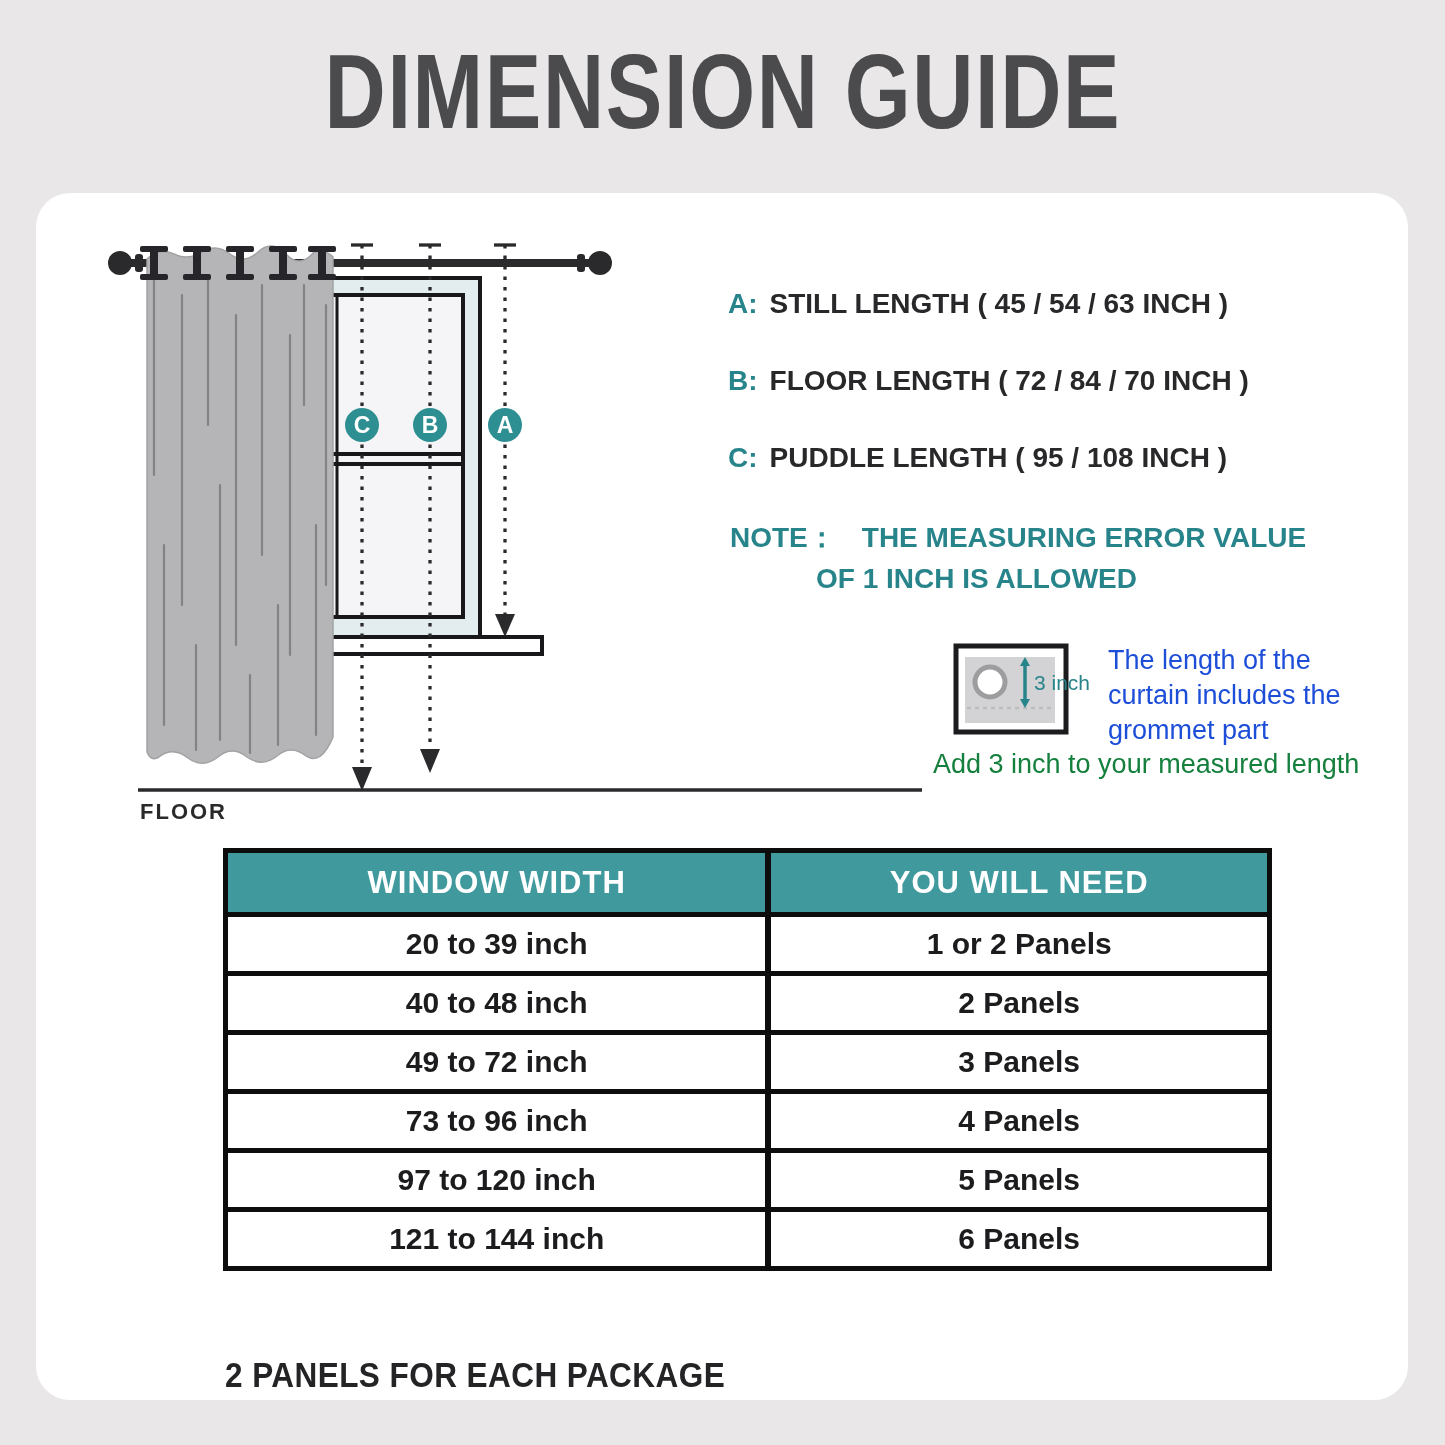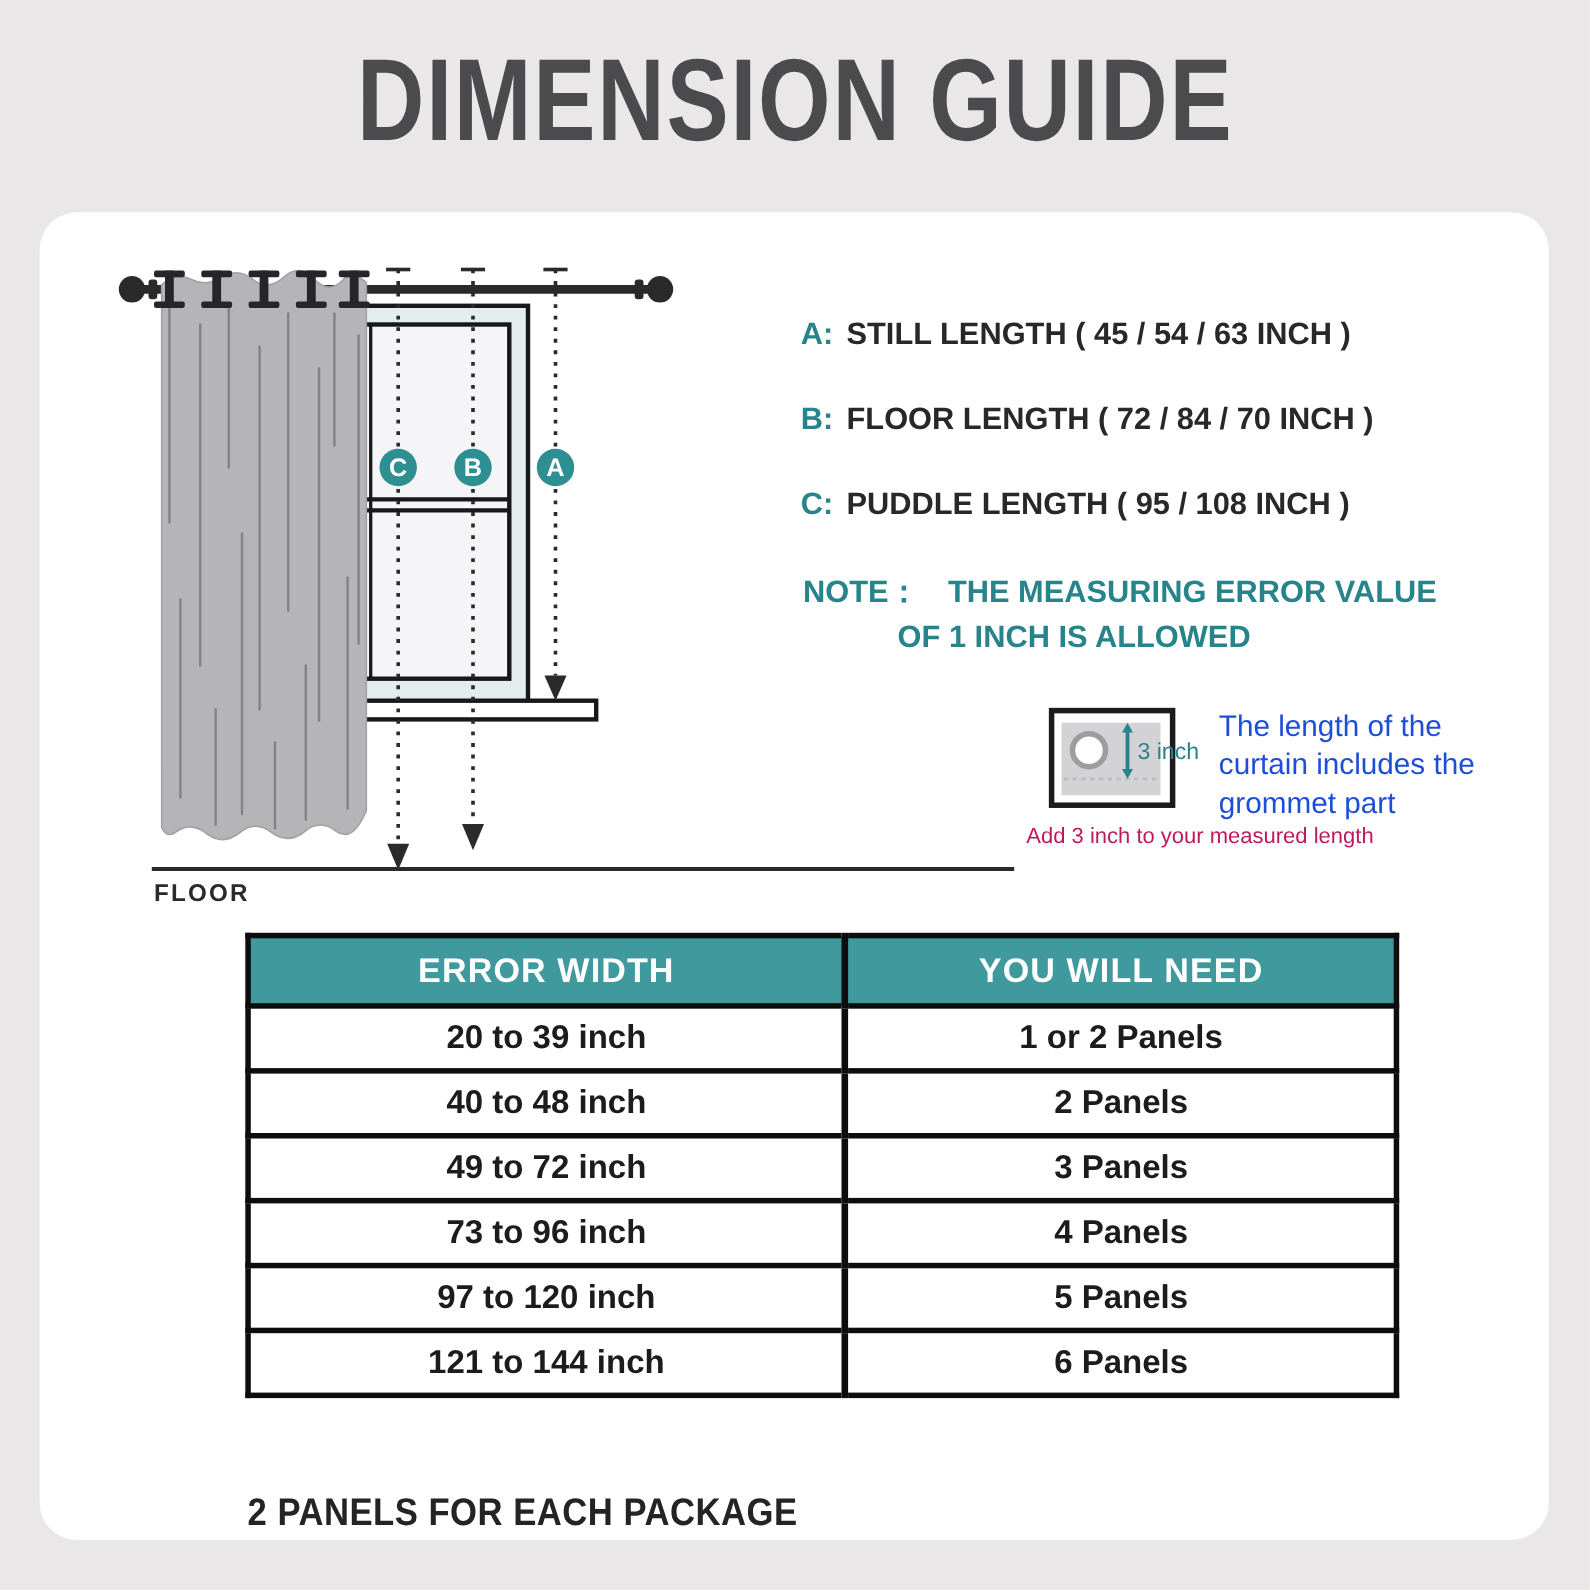--- a/index.html
+++ b/index.html
@@ -27,21 +27,21 @@
 
   .note1{position:absolute;left:694px;top:326px;font-size:28px;font-weight:bold;color:#27848a;white-space:nowrap;}
   .note-label{margin-right:26px;}
   .note2{position:absolute;left:780px;top:370px;font-size:28px;font-weight:bold;color:#27848a;white-space:nowrap;}
 
   .grommet-fig{position:absolute;left:916px;top:449px;width:220px;height:95px;overflow:visible;}
   .grommet-desc{
     position:absolute;left:1072px;top:450px;width:252px;
     font-size:27px;font-weight:500;color:#1d4ed8;line-height:1.3;
   }
-  .grommet-tip{position:absolute;left:897px;top:556px;font-size:20px;font-weight:500;color:#be185d;white-space:nowrap;}
+  .grommet-tip{position:absolute;left:897px;top:556px;font-size:27px;font-weight:500;color:#15803d;white-space:nowrap;}
 
   .size-table{
     position:absolute;left:187px;top:655px;width:1049px;
     border-collapse:collapse;table-layout:fixed;
   }
   .size-table th,.size-table td{border:5px solid #0d0d0d;text-align:center;vertical-align:middle;}
   .size-table th{
     height:64px;background:#3f999d;color:#ffffff;
     font-size:31px;font-weight:bold;letter-spacing:1px;
   }
@@ -191,21 +191,21 @@
         <polygon points="73,66 68,57 78,57" stroke="none"></polygon>
       </g>
       <text x="82" y="48" font-size="21" fill="#27848a">3 inch</text>
     </svg>
     <div class="grommet-desc">The length of the curtain includes the grommet part</div>
     <div class="grommet-tip">Add 3 inch to your measured length</div>
 
     <table class="size-table">
       <thead>
         <tr>
-          <th>ERROR WIDTH</th>
+          <th>WINDOW WIDTH</th>
           <th>YOU WILL NEED</th>
         </tr>
       </thead>
       <tbody>
         <tr>
             <td>20 to 39 inch</td>
             <td>1 or 2 Panels</td>
           </tr>
         <tr>
             <td>40 to 48 inch</td>

